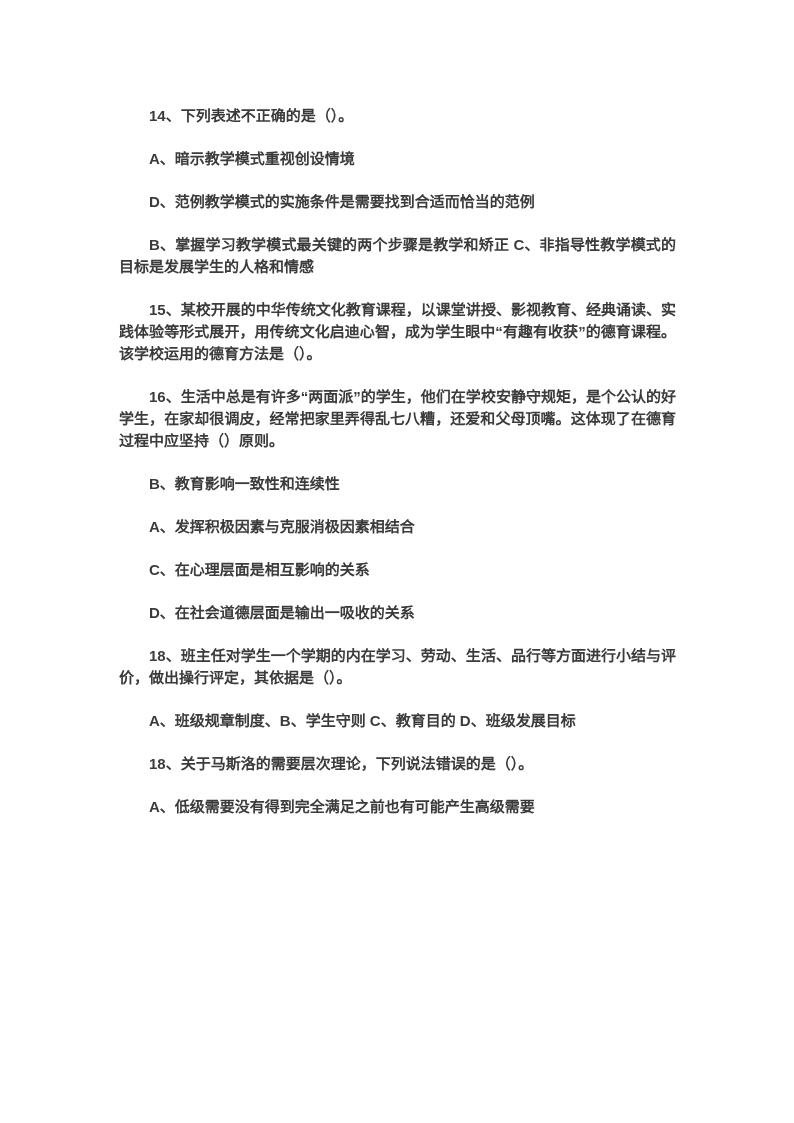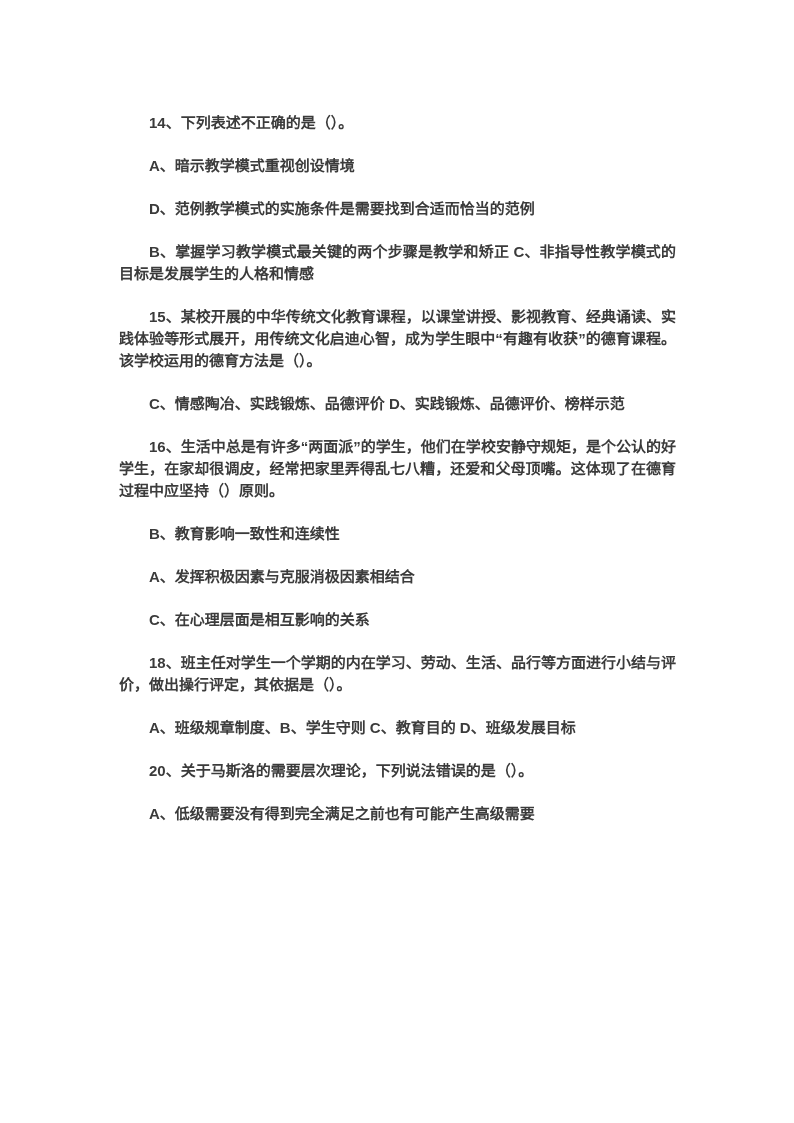--- a/index.html
+++ b/index.html
@@ -20,43 +20,43 @@
     overflow: hidden;
     font-family: "Liberation Sans", "DejaVu Sans", sans-serif;
   }
   .content {
     position: absolute;
     top: 96px;
     left: 119px;
     width: 557px;
   }
   .para {
-    margin: 16px 0 21px 0;
+    margin: 9px 0 21px 0;
     font-size: 15px;
     line-height: 22px;
     font-weight: bold;
     color: var(--text-color);
     text-indent: 2em;
     text-align: justify;
     word-break: break-all;
   }
 </style>
 </head>
 <body>
 
 <div class="page">
   <div class="content" id="question-list">
       <p class="para">14、下列表述不正确的是（）。</p>
       <p class="para">A、暗示教学模式重视创设情境</p>
       <p class="para">D、范例教学模式的实施条件是需要找到合适而恰当的范例</p>
       <p class="para">B、掌握学习教学模式最关键的两个步骤是教学和矫正 C、非指导性教学模式的目标是发展学生的人格和情感</p>
       <p class="para">15、某校开展的中华传统文化教育课程，以课堂讲授、影视教育、经典诵读、实践体验等形式展开，用传统文化启迪心智，成为学生眼中“有趣有收获”的德育课程。该学校运用的德育方法是（）。</p>
-      <p class="para">C、情感陶冶、实践锻炼、品德评价 D、实践锻炼、品德评价、榜样示范</p>
       <p class="para">16、生活中总是有许多“两面派”的学生，他们在学校安静守规矩，是个公认的好学生，在家却很调皮，经常把家里弄得乱七八糟，还爱和父母顶嘴。这体现了在德育过程中应坚持（）原则。</p>
       <p class="para">B、教育影响一致性和连续性</p>
       <p class="para">A、发挥积极因素与克服消极因素相结合</p>
       <p class="para">C、在心理层面是相互影响的关系</p>
+      <p class="para">D、在社会道德层面是输出一吸收的关系</p>
       <p class="para">18、班主任对学生一个学期的内在学习、劳动、生活、品行等方面进行小结与评价，做出操行评定，其依据是（）。</p>
       <p class="para">A、班级规章制度、B、学生守则 C、教育目的 D、班级发展目标</p>
-      <p class="para">20、关于马斯洛的需要层次理论，下列说法错误的是（）。</p>
+      <p class="para">18、关于马斯洛的需要层次理论，下列说法错误的是（）。</p>
       <p class="para">A、低级需要没有得到完全满足之前也有可能产生高级需要</p>
     </div>
 </div>
 
 </body></html>

